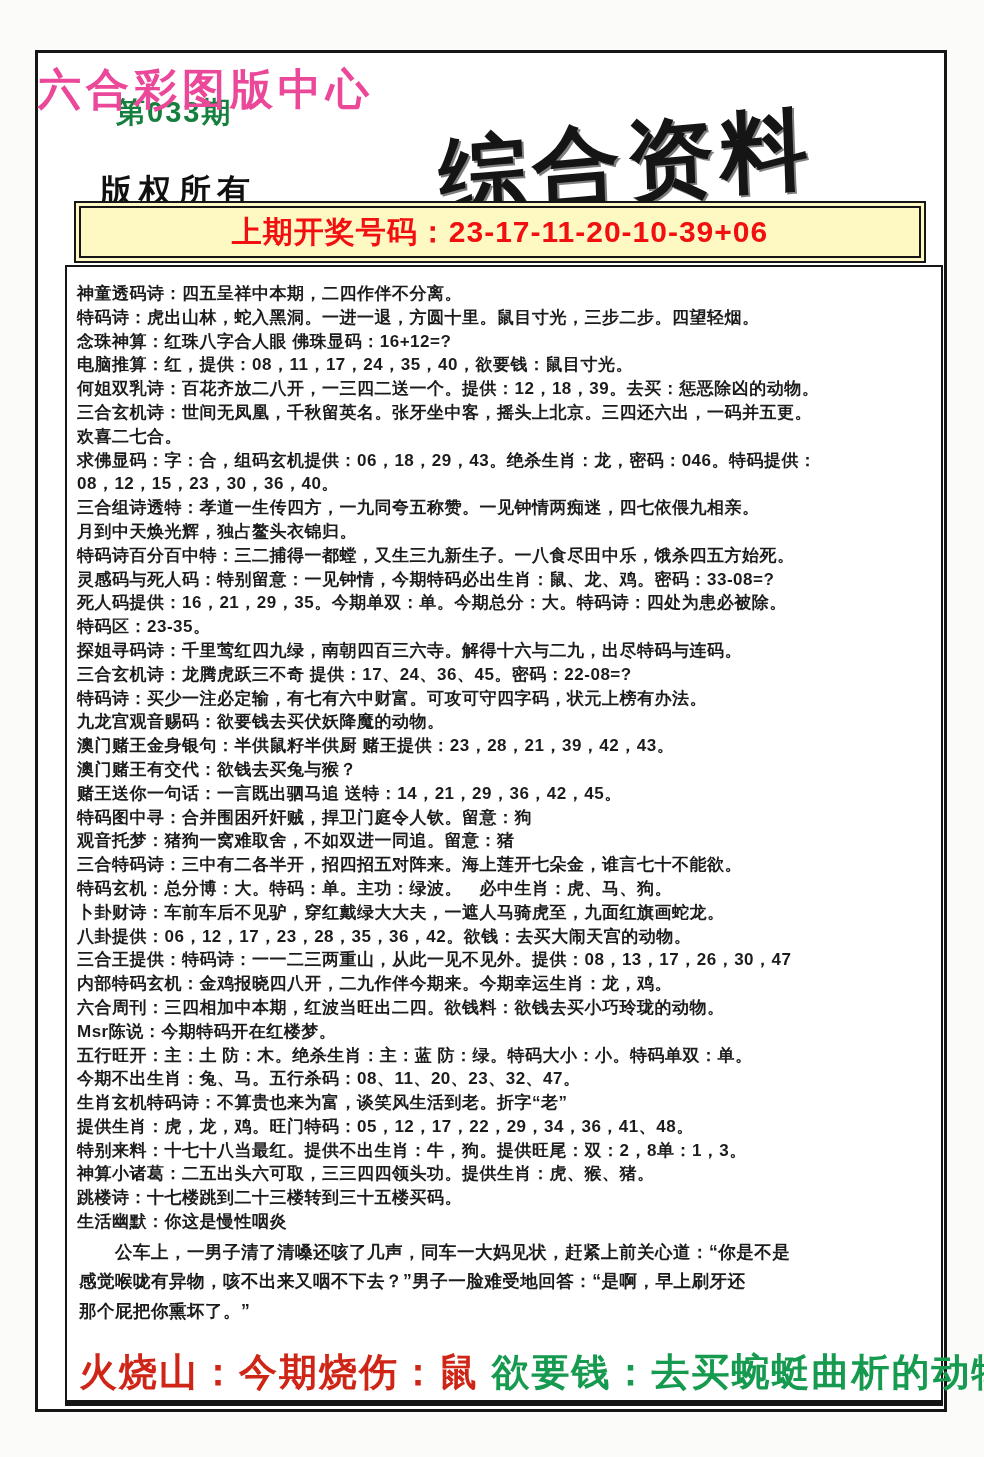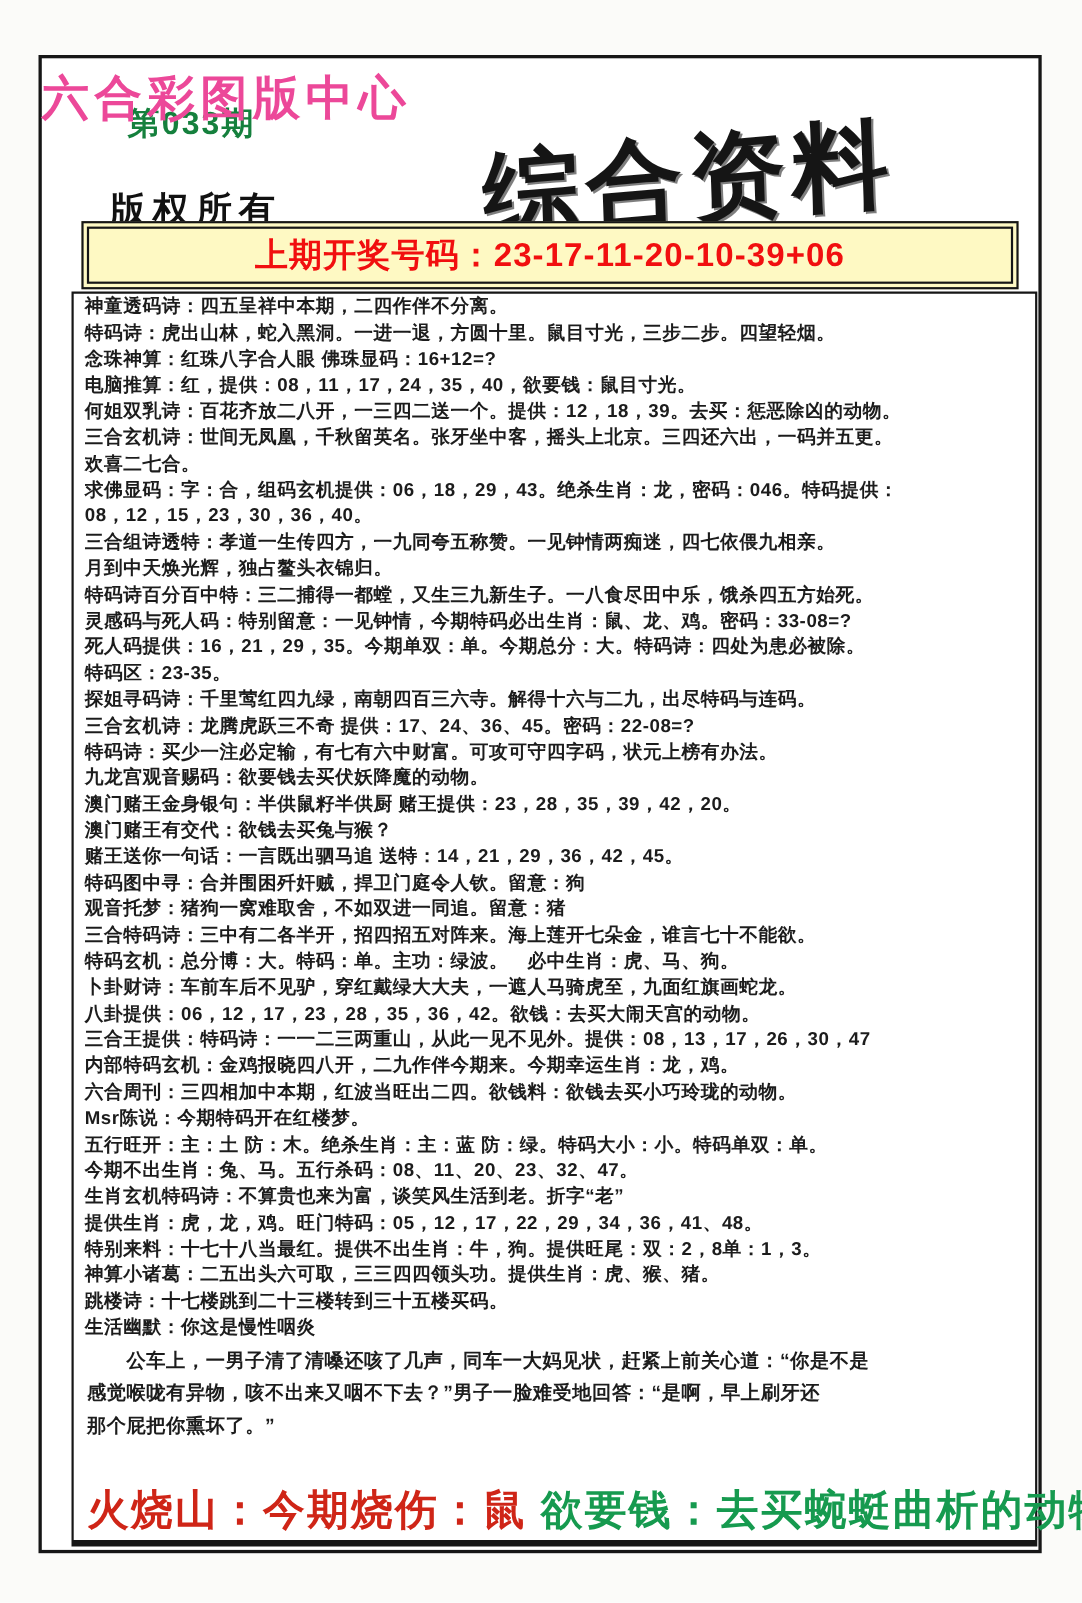--- a/index.html
+++ b/index.html
@@ -52,21 +52,21 @@
     color:#f10f0f;
   }
   .body-box{
     position:absolute;left:27px;top:212px;width:874px;height:1133px;
     border:2px solid #161616;border-bottom-width:6px;
     background:#fff;
     box-sizing:content-box;
     padding:0;
   }
   .lines{
-    padding:0 8px 0 10px;
+    padding:15px 8px 0 10px;
   }
   .line{
     font-size:17px;font-weight:bold;
     line-height:23.8px;
     white-space:nowrap;
     letter-spacing:0.5px;
     color:#1c1c1c;
   }
   .humor{
     padding:4px 24px 0 12px;
@@ -118,21 +118,21 @@
         <div class="line">三合组诗透特：孝道一生传四方，一九同夸五称赞。一见钟情两痴迷，四七依偎九相亲。</div>
         <div class="line">月到中天焕光辉，独占鳌头衣锦归。</div>
         <div class="line">特码诗百分百中特：三二捕得一都螳，又生三九新生子。一八食尽田中乐，饿杀四五方始死。</div>
         <div class="line">灵感码与死人码：特别留意：一见钟情，今期特码必出生肖：鼠、龙、鸡。密码：33-08=?</div>
         <div class="line">死人码提供：16，21，29，35。今期单双：单。今期总分：大。特码诗：四处为患必被除。</div>
         <div class="line">特码区：23-35。</div>
         <div class="line">探姐寻码诗：千里莺红四九绿，南朝四百三六寺。解得十六与二九，出尽特码与连码。</div>
         <div class="line">三合玄机诗：龙腾虎跃三不奇 提供：17、24、36、45。密码：22-08=?</div>
         <div class="line">特码诗：买少一注必定输，有七有六中财富。可攻可守四字码，状元上榜有办法。</div>
         <div class="line">九龙宫观音赐码：欲要钱去买伏妖降魔的动物。</div>
-        <div class="line">澳门赌王金身银句：半供鼠籽半供厨 赌王提供：23，28，35，39，42，20。</div>
+        <div class="line">澳门赌王金身银句：半供鼠籽半供厨 赌王提供：23，28，21，39，42，43。</div>
         <div class="line">澳门赌王有交代：欲钱去买兔与猴？</div>
         <div class="line">赌王送你一句话：一言既出驷马追 送特：14，21，29，36，42，45。</div>
         <div class="line">特码图中寻：合并围困歼奸贼，捍卫门庭令人钦。留意：狗</div>
         <div class="line">观音托梦：猪狗一窝难取舍，不如双进一同追。留意：猪</div>
         <div class="line">三合特码诗：三中有二各半开，招四招五对阵来。海上莲开七朵金，谁言七十不能欲。</div>
         <div class="line">特码玄机：总分博：大。特码：单。主功：绿波。　必中生肖：虎、马、狗。</div>
         <div class="line">卜卦财诗：车前车后不见驴，穿红戴绿大大夫，一遮人马骑虎至，九面红旗画蛇龙。</div>
         <div class="line">八卦提供：06，12，17，23，28，35，36，42。欲钱：去买大闹天宫的动物。</div>
         <div class="line">三合王提供：特码诗：一一二三两重山，从此一见不见外。提供：08，13，17，26，30，47</div>
         <div class="line">内部特码玄机：金鸡报晓四八开，二九作伴今期来。今期幸运生肖：龙，鸡。</div>

